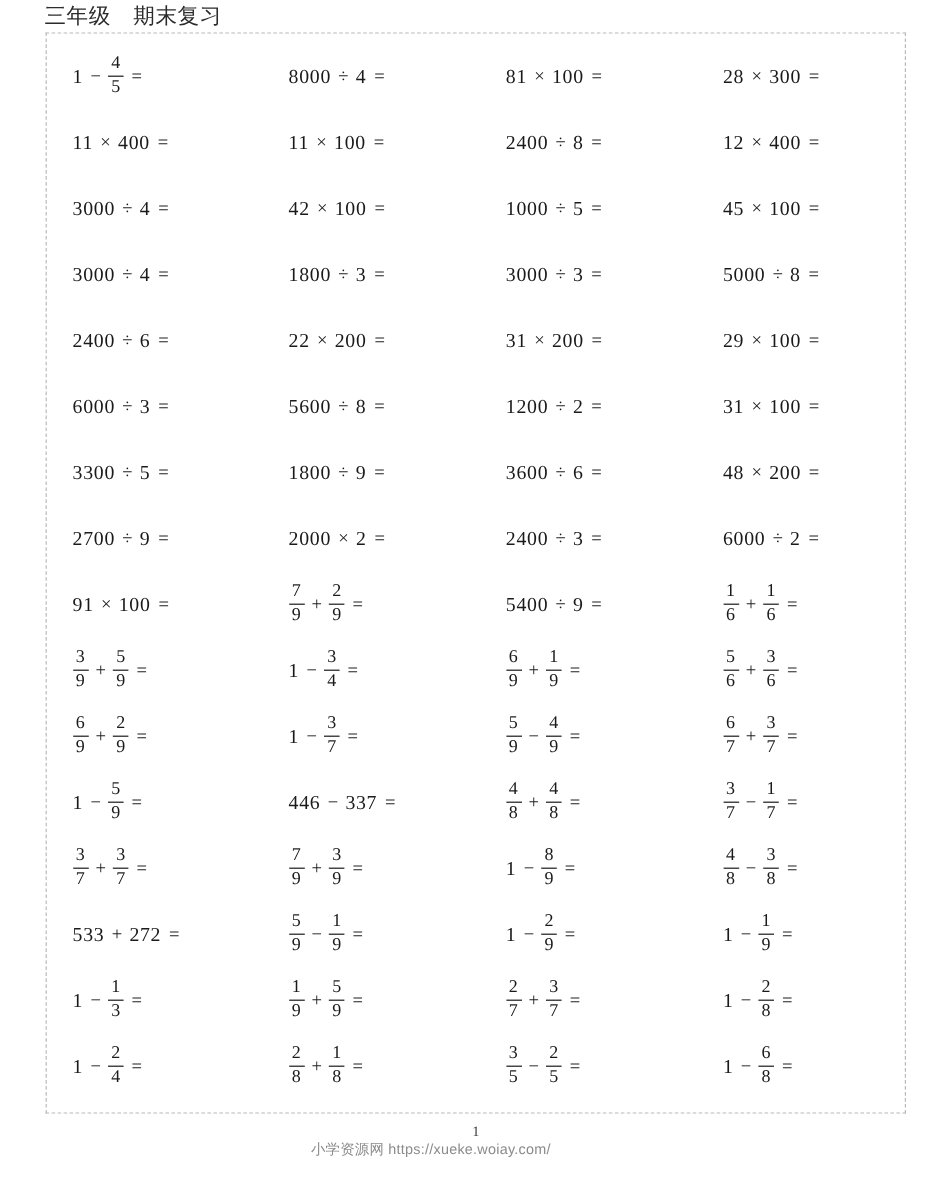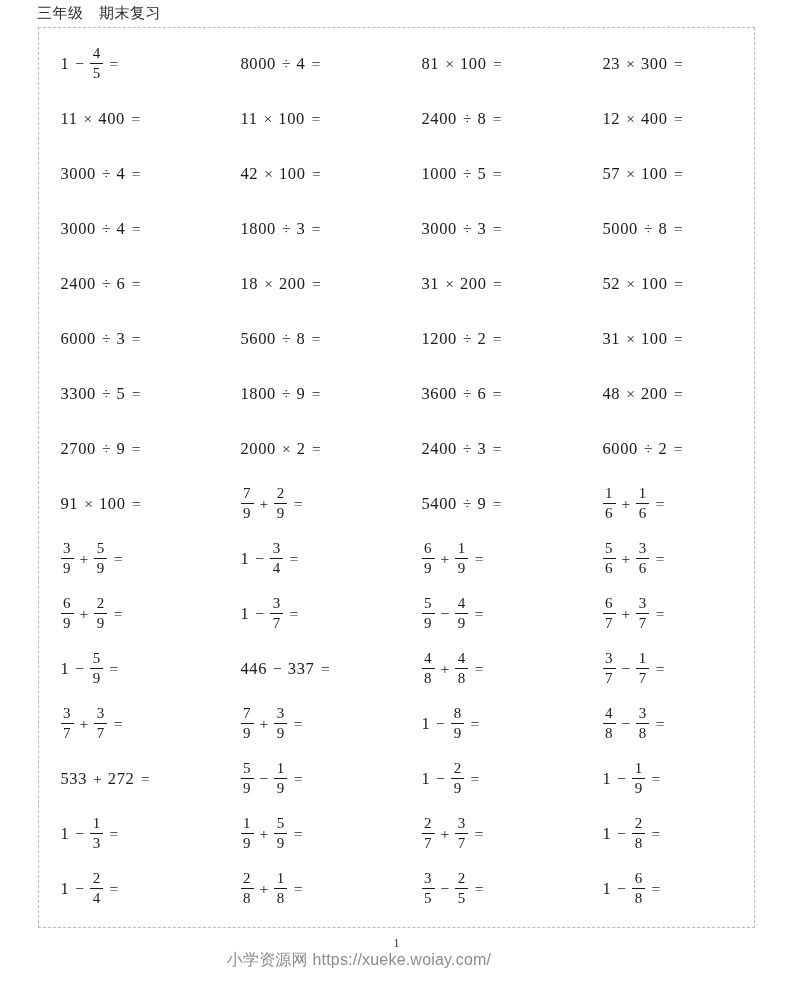--- a/index.html
+++ b/index.html
@@ -15,21 +15,21 @@
     font-family: "Liberation Serif", "DejaVu Serif", serif;
     color: #1a1a1a;
   }
 
   
   #worksheet-header {
     position: absolute;
     left: 37px;
     top: 4px;
     font-family: "Liberation Sans", "DejaVu Sans", sans-serif;
-    font-size: 15px;
+    font-size: 18px;
     line-height: 18px;
     color: #2b2b2b;
     white-space: pre;
     letter-spacing: 0.5px;
   }
 
   
   #problem-frame {
     position: absolute;
     left: 38px;
@@ -124,21 +124,21 @@
     color: #3a3a3a;
     font-family: "Liberation Serif", serif;
   }
   #site-watermark {
     position: absolute;
     left: 0;
     top: 950px;
     width: 718px;
     text-align: center;
     font-family: "Liberation Sans", "DejaVu Sans", sans-serif;
-    font-size: 16px;
+    font-size: 12px;
     color: #8b8b8b;
     letter-spacing: 0.2px;
   }
 </style>
 </head>
 <body>
 
 <div id="worksheet-header">三年级　期末复习</div>
 
 <div id="problem-frame">
@@ -160,21 +160,21 @@
           <span class="tok num">4</span>
           <span class="tok eq">=</span>
         </div>
         <div class="problem-cell c2">
           <span class="tok num">81</span>
           <span class="tok op">×</span>
           <span class="tok num">100</span>
           <span class="tok eq">=</span>
         </div>
         <div class="problem-cell c3">
-          <span class="tok num">23</span>
+          <span class="tok num">28</span>
           <span class="tok op">×</span>
           <span class="tok num">300</span>
           <span class="tok eq">=</span>
         </div>
       </div>
       <div class="problem-row" style="top: 91px;">
         <div class="problem-cell c0">
           <span class="tok num">11</span>
           <span class="tok op">×</span>
           <span class="tok num">400</span>
@@ -212,21 +212,21 @@
           <span class="tok num">100</span>
           <span class="tok eq">=</span>
         </div>
         <div class="problem-cell c2">
           <span class="tok num">1000</span>
           <span class="tok op">÷</span>
           <span class="tok num">5</span>
           <span class="tok eq">=</span>
         </div>
         <div class="problem-cell c3">
-          <span class="tok num">57</span>
+          <span class="tok num">45</span>
           <span class="tok op">×</span>
           <span class="tok num">100</span>
           <span class="tok eq">=</span>
         </div>
       </div>
       <div class="problem-row" style="top: 201px;">
         <div class="problem-cell c0">
           <span class="tok num">3000</span>
           <span class="tok op">÷</span>
           <span class="tok num">4</span>
@@ -252,33 +252,33 @@
         </div>
       </div>
       <div class="problem-row" style="top: 256px;">
         <div class="problem-cell c0">
           <span class="tok num">2400</span>
           <span class="tok op">÷</span>
           <span class="tok num">6</span>
           <span class="tok eq">=</span>
         </div>
         <div class="problem-cell c1">
-          <span class="tok num">18</span>
+          <span class="tok num">22</span>
           <span class="tok op">×</span>
           <span class="tok num">200</span>
           <span class="tok eq">=</span>
         </div>
         <div class="problem-cell c2">
           <span class="tok num">31</span>
           <span class="tok op">×</span>
           <span class="tok num">200</span>
           <span class="tok eq">=</span>
         </div>
         <div class="problem-cell c3">
-          <span class="tok num">52</span>
+          <span class="tok num">29</span>
           <span class="tok op">×</span>
           <span class="tok num">100</span>
           <span class="tok eq">=</span>
         </div>
       </div>
       <div class="problem-row" style="top: 311px;">
         <div class="problem-cell c0">
           <span class="tok num">6000</span>
           <span class="tok op">÷</span>
           <span class="tok num">3</span>

